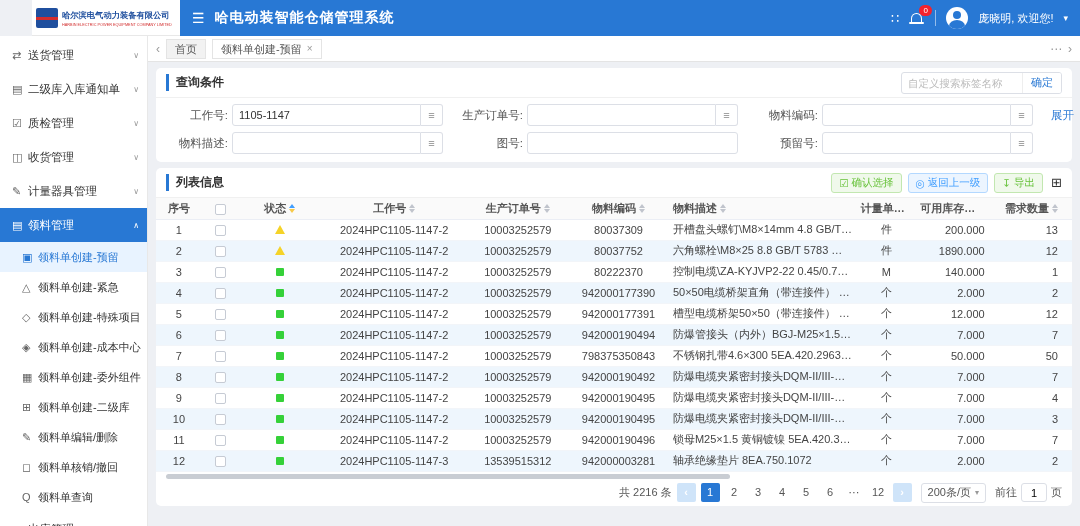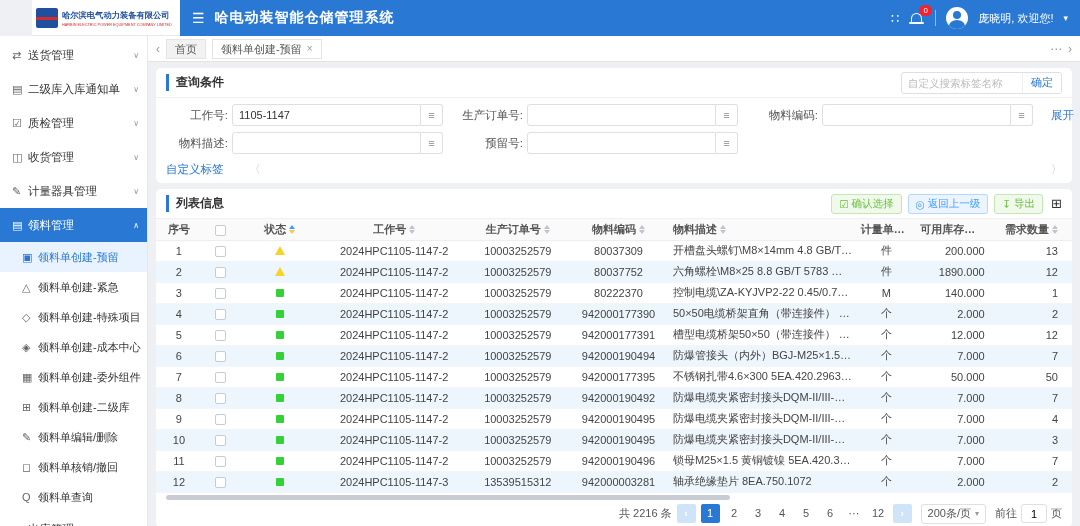--- a/index.html
+++ b/index.html
@@ -272,32 +272,33 @@
             </div>
             <div class="frow" id="frow2">
                 <div class="field">
                   <label>物料描述:</label>
                   <div class="inwrap">
                     <input style="">
                     <span class="suffix">≡</span>
                   </div>
                 </div>
                 <div class="field">
+                  <label>图号:</label>
+                  <div class="inwrap">
+                    <input style="">
+                  </div>
+                </div>
+                <div class="field">
                   <label>预留号:</label>
                   <div class="inwrap">
                     <input style="">
                     <span class="suffix">≡</span>
                   </div>
                 </div>
               </div>
-          </div>
-          <div class="tagrow">
-            <span class="lnk">自定义标签</span>
-            <span class="chev">〈</span>
-            <span class="chev rt">〉</span>
           </div>
         </section>
 
         <section class="panel list-panel">
           <div class="panel-head">
             <span class="panel-title">列表信息</span>
             <div class="list-actions" id="listActions">
                 <span class="abtn green">
                   <span>☑</span>
                   <span>确认选择</span>
@@ -436,21 +437,21 @@
                   <td>个</td>
                   <td class="num">7.000</td>
                   <td class="num">7</td>
                 </tr>
                 <tr>
                   <td>7</td>
                   <td><span class="cb"></span></td>
                   <td><span class="st-ok"></span></td>
                   <td>2024HPC1105-1147-2</td>
                   <td>10003252579</td>
-                  <td>942000177395</td>
+                  <td>798375350843</td>
                   <td class="desc">不锈钢扎带4.6×300 5EA.420.2963/#18</td>
                   <td>个</td>
                   <td class="num">50.000</td>
                   <td class="num">50</td>
                 </tr>
                 <tr>
                   <td>8</td>
                   <td><span class="cb"></span></td>
                   <td><span class="st-ok"></span></td>
                   <td>2024HPC1105-1147-2</td>

